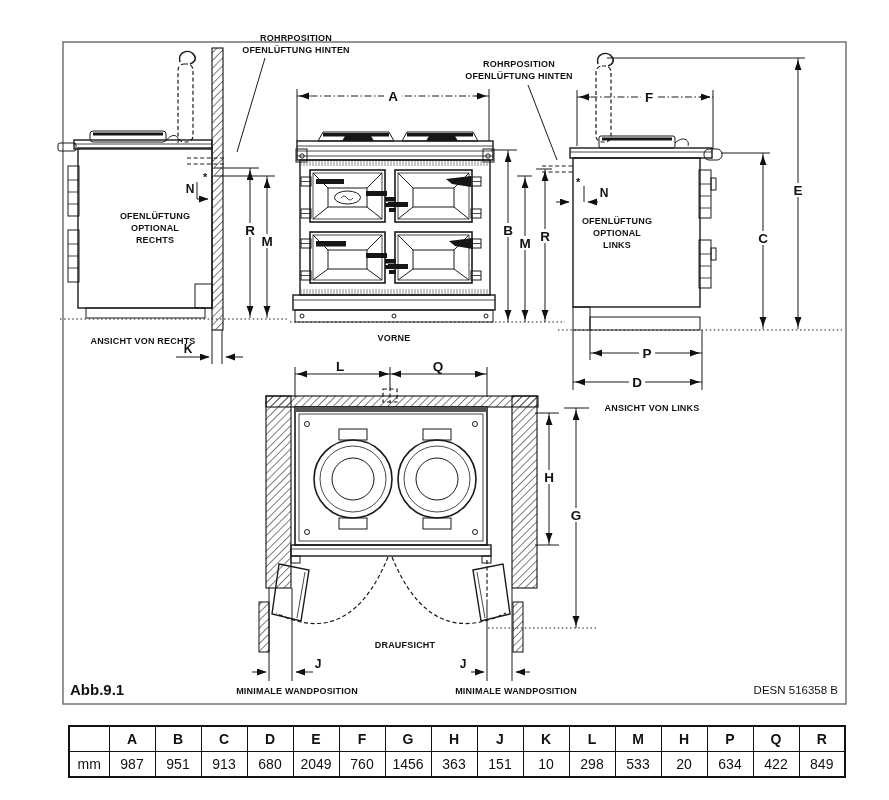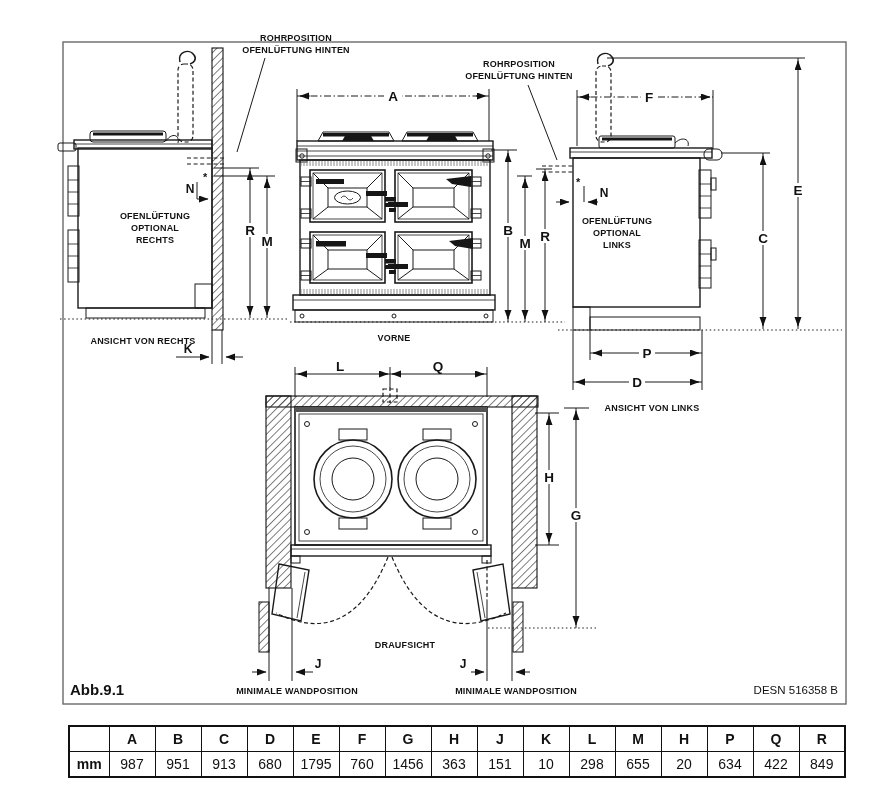--- a/index.html
+++ b/index.html
@@ -23,21 +23,21 @@
   .wh{fill:#ffffff;}
   .dark{fill:#161616;stroke:none;}
   .gry{fill:#555;stroke:none;}
   
   .dim-table{position:absolute;left:68px;top:725px;width:778px;border-collapse:collapse;table-layout:fixed;
              font-family:"Liberation Sans",sans-serif;color:#111;}
   .dim-table td{border:1.5px solid #111;height:24px;text-align:center;vertical-align:middle;
                 font-size:14px;padding:0;background:#fff;}
   .dim-table{border:2px solid #111;}
   .dim-table tr.hd td{font-weight:700;}
-  .dim-table td.unit{font-weight:700;}
+  .dim-table td.unit{font-weight:400;}
 </style>
 </head>
 <body>
 
 <div class="page">
 
 <svg width="889" height="800" viewBox="0 0 889 800">
   <defs>
     <marker id="ah" markerUnits="userSpaceOnUse" markerWidth="11" markerHeight="9" refX="9" refY="3.5" orient="auto">
       <path d="M0,0 L9.5,3.5 L0,7 Z" fill="#111"></path>
@@ -471,28 +471,28 @@
     <td>P</td>
     <td>Q</td>
     <td>R</td>
   </tr>
   <tr>
     <td class="unit">mm</td>
     <td>987</td>
     <td>951</td>
     <td>913</td>
     <td>680</td>
-    <td>1795</td>
+    <td>2049</td>
     <td>760</td>
     <td>1456</td>
     <td>363</td>
     <td>151</td>
     <td>10</td>
     <td>298</td>
-    <td>655</td>
+    <td>533</td>
     <td>20</td>
     <td>634</td>
     <td>422</td>
     <td>849</td>
   </tr>
 </tbody>
     </table>
 
 </div>
 

